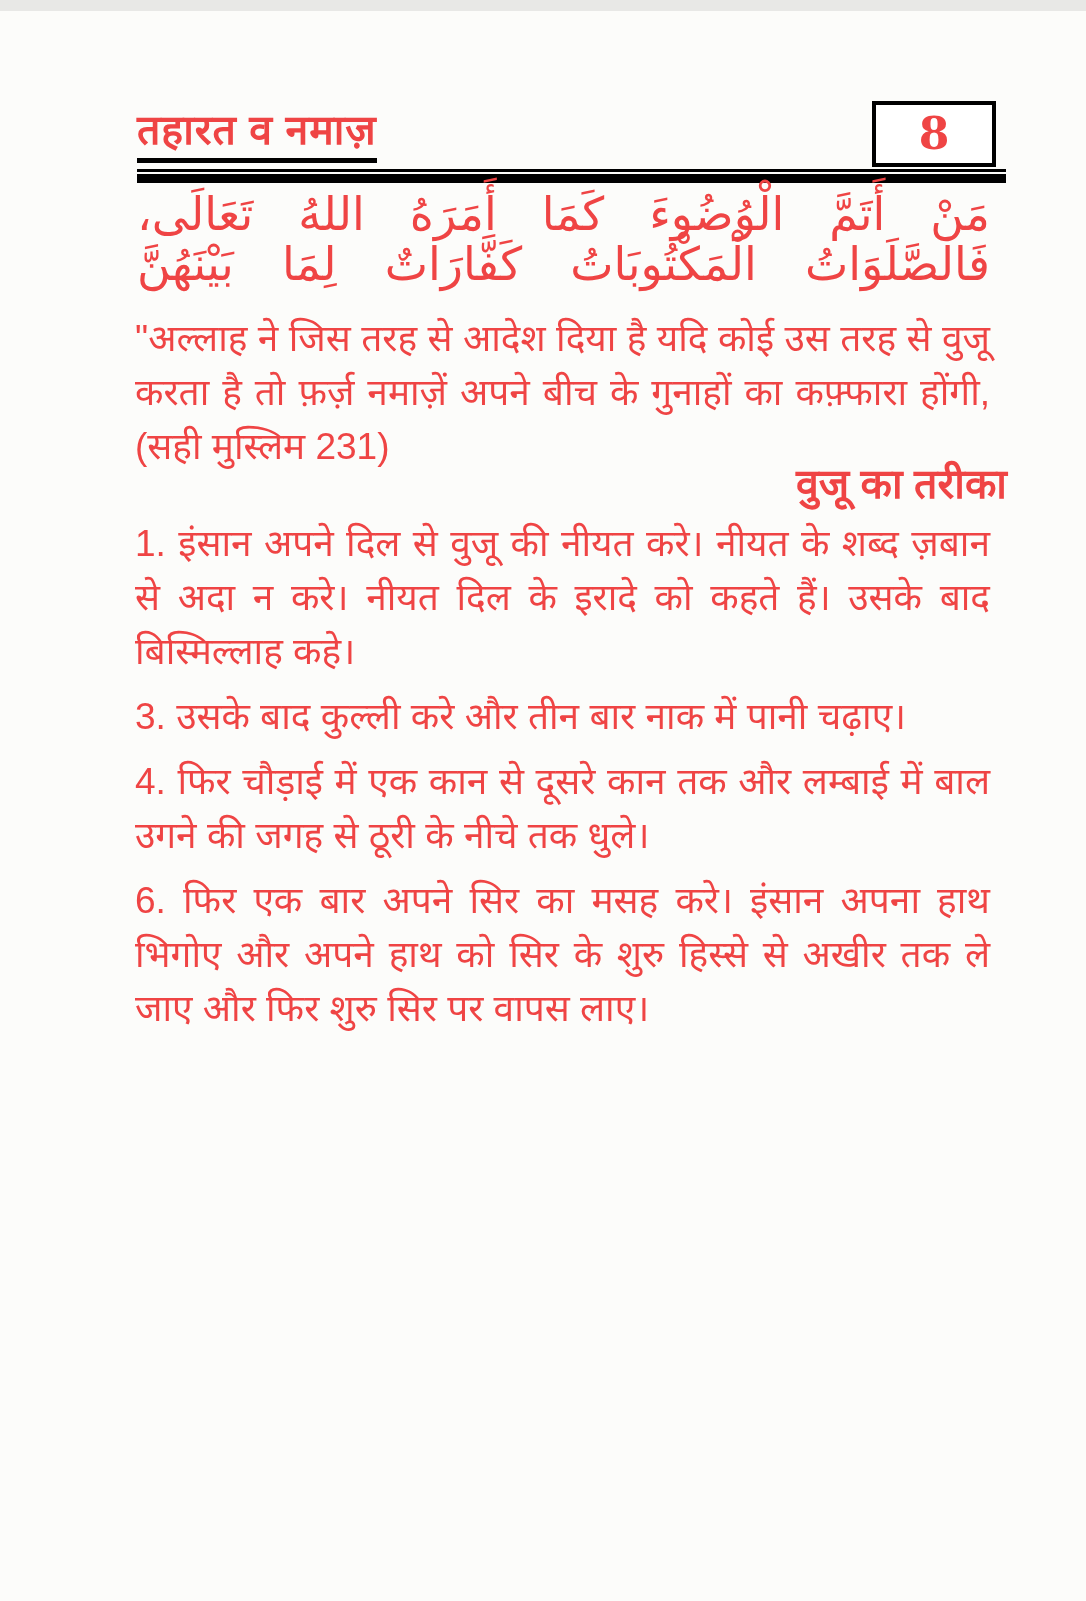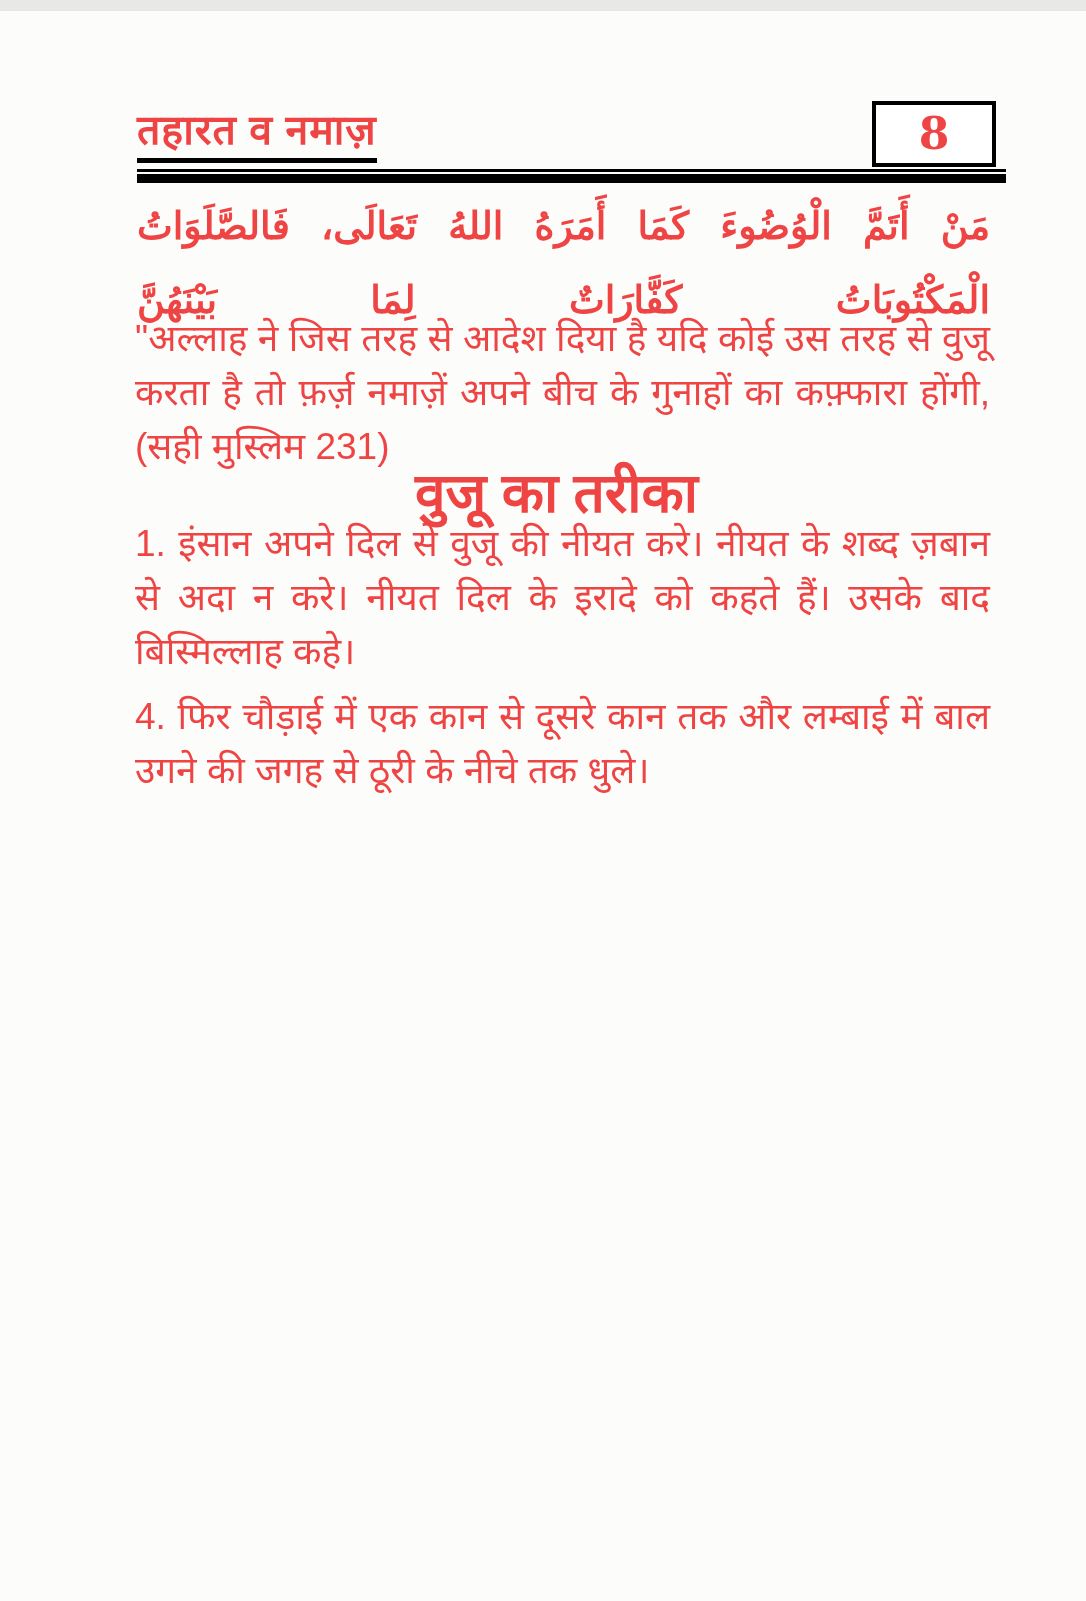--- a/index.html
+++ b/index.html
@@ -60,46 +60,46 @@
 
   
   .arabic-line {
     position: absolute;
     left: 137px;
     top: 178px;
     width: 853px;
     direction: rtl;
     unicode-bidi: embed;
     font-family: "DejaVu Serif", "Liberation Serif", serif;
-    font-size: 38px;
-    font-weight: 700;
-    line-height: 74px;
+    font-size: 46px;
+    font-weight: 400;
+    line-height: 50px;
     text-align: justify;
     text-align-last: justify;
   }
 
   
   .translation {
     position: absolute;
     left: 135px;
     top: 264px;
     width: 855px;
     font-size: 37px;
     line-height: 54px;
     text-align: justify;
   }
 
   
   .section-heading {
     position: absolute;
-    left: 129px;
+    left: 152px;
     top: 449px;
     width: 855px;
-    text-align: center;
-    font-size: 55px;
+    text-align: right;
+    font-size: 41px;
     font-weight: 700;
     line-height: 1.2;
   }
 
   
   .steps {
     position: absolute;
     left: 135px;
     top: 506px;
     width: 855px;
@@ -129,16 +129,18 @@
   </div>
 
   <div class="arabic-line">مَنْ أَتَمَّ الْوُضُوءَ كَمَا أَمَرَهُ اللهُ تَعَالَى، فَالصَّلَوَاتُ الْمَكْتُوبَاتُ كَفَّارَاتٌ لِمَا بَيْنَهُنَّ</div>
 
   <p class="translation">"अल्लाह ने जिस तरह से आदेश दिया है यदि कोई उस तरह से वुजू करता है तो फ़र्ज़ नमाज़ें अपने बीच के गुनाहों का कफ़्फारा होंगी, (सही मुस्लिम 231)</p>
 
   <div class="section-heading">वुजू का तरीका</div>
 
   <div class="steps">
       <p class="step"><span>1. </span><span>इंसान अपने दिल से वुजू की नीयत करे। नीयत के शब्द ज़बान से अदा न करे। नीयत दिल के इरादे को कहते हैं। उसके बाद </span><span class="bold">बिस्मिल्लाह</span><span> कहे।</span></p>
+      <p class="step"><span>3. </span><span>उसके बाद कुल्ली करे और तीन बार नाक में पानी चढ़ाए।</span></p>
       <p class="step"><span>4. </span><span>फिर चौड़ाई में एक कान से दूसरे कान तक और लम्बाई में बाल उगने की जगह से ठूरी के नीचे तक धुले।</span></p>
+      <p class="step"><span>6. </span><span>फिर एक बार अपने सिर का मसह करे। इंसान अपना हाथ भिगोए और अपने हाथ को सिर के शुरु हिस्से से अखीर तक ले जाए और फिर शुरु सिर पर वापस लाए।</span></p>
     </div>
 
 </div>
 
 </body></html>

